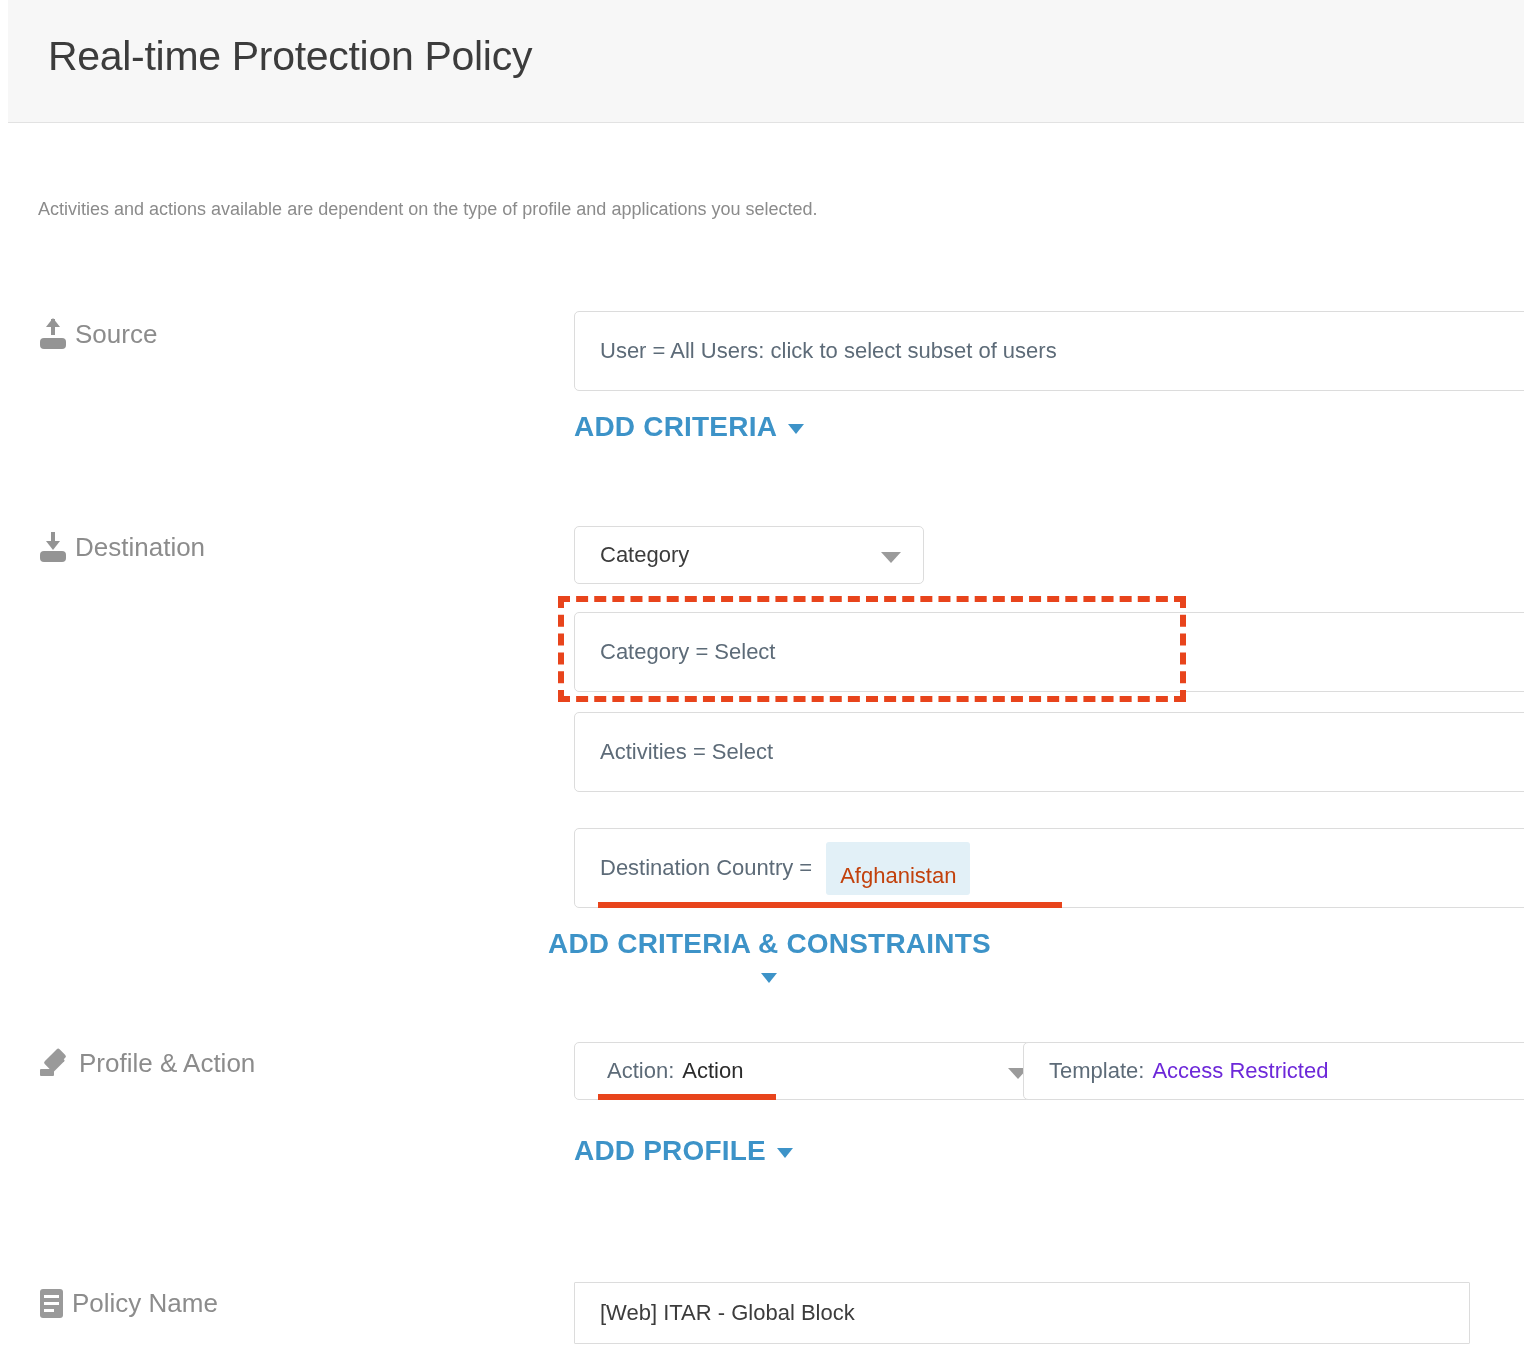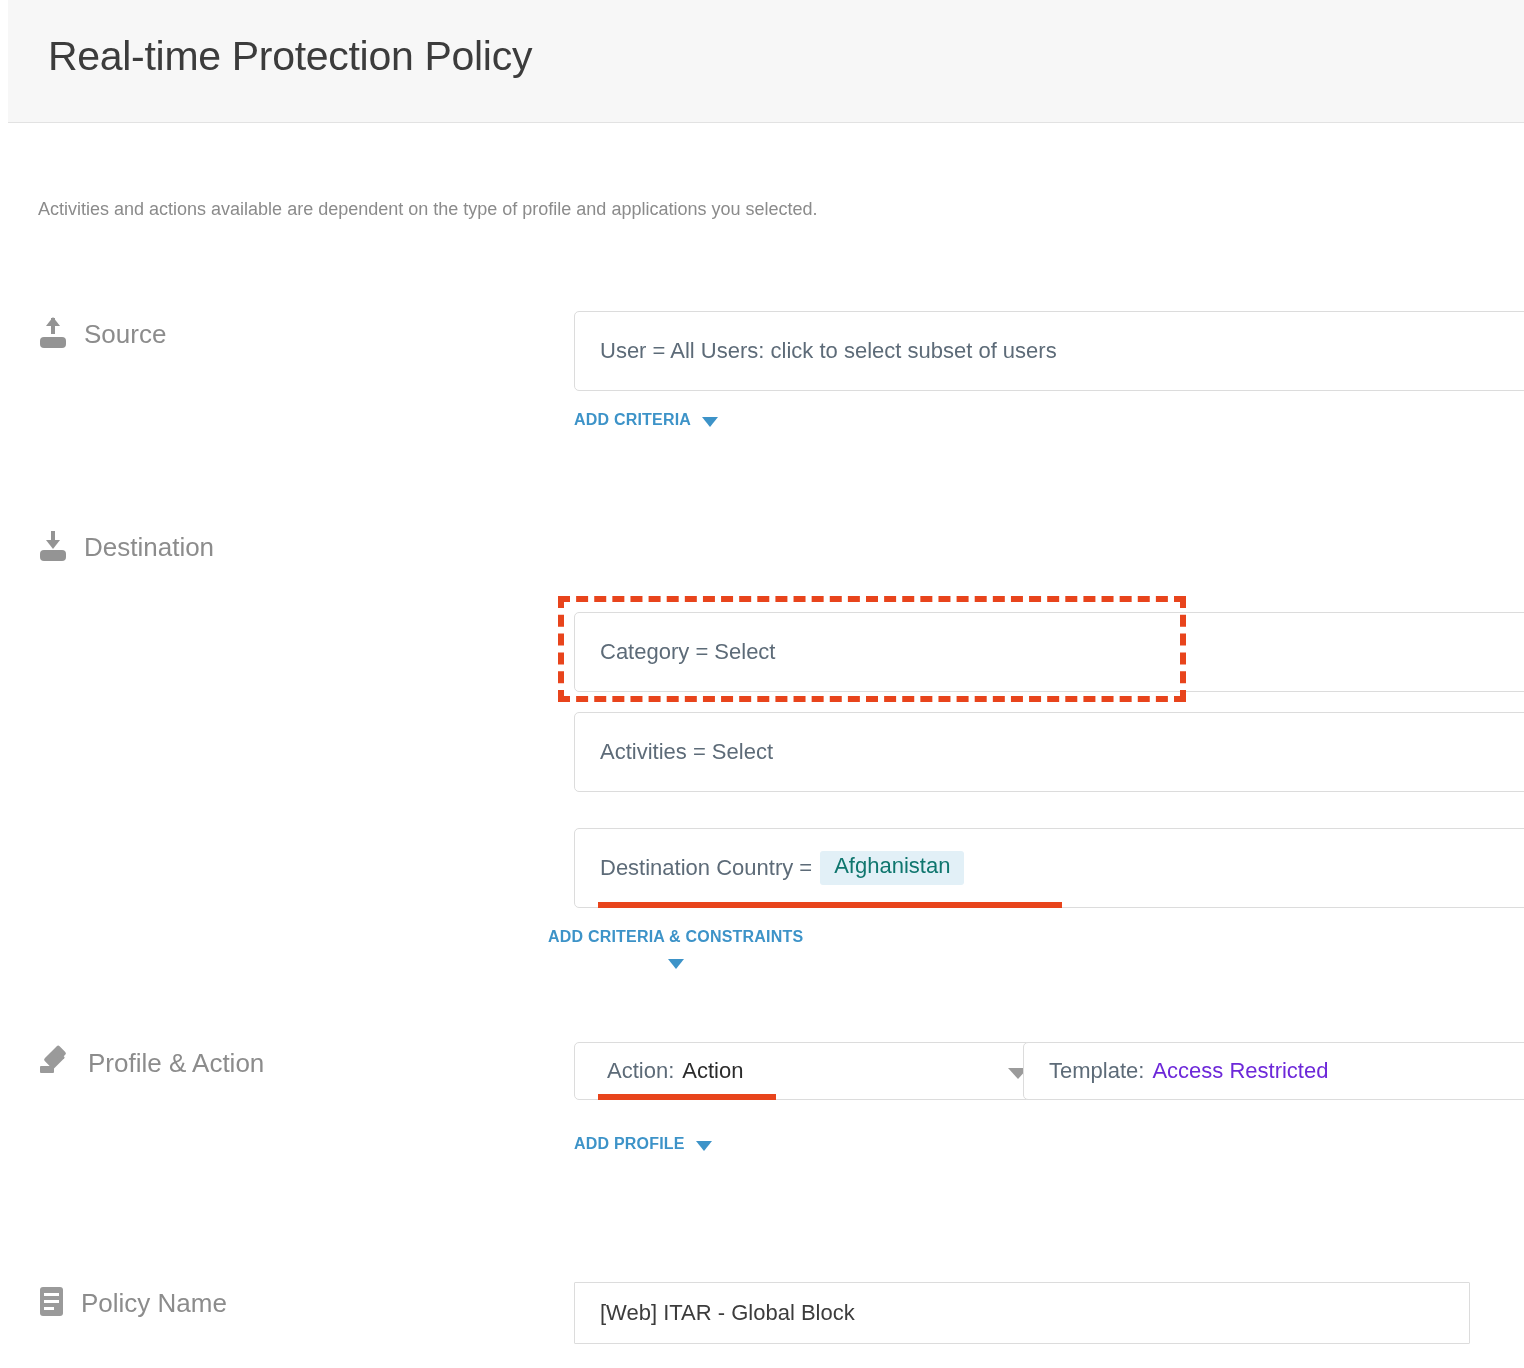--- a/index.html
+++ b/index.html
@@ -25,21 +25,21 @@
   }
 
   
   .desc {
     position: absolute; left: 38px; top: 199px;
     font-size: 18px; color: #8b8b8b; white-space: nowrap;
   }
 
   
   .sec-label {
-    position: absolute; display: flex; align-items: flex-start; gap: 18px;
+    position: absolute; display: flex; align-items: flex-end; gap: 9px;
     font-size: 26px; color: #8c8c8c; white-space: nowrap;
   }
   .sec-label .txt { position: relative; top: 1px; }
   .ico { display: inline-block; flex: none; position: relative; }
 
   
   .ico-upload { width: 26px; height: 30px; }
   .ico-upload .shaft { position: absolute; left: 11px; top: 0; width: 4px; height: 16px; background: #949494; }
   .ico-upload .head {
     position: absolute; left: 6px; top: -1px; width: 0; height: 0;
@@ -90,41 +90,41 @@
     padding-left: 25px;
     font-size: 22px;
     color: #5d6b78;
     white-space: nowrap;
   }
   .field.square { border-radius: 1px; }
   .field.dark { color: #3c3c3c; }
 
   .chip {
     background: #e2f0f7;
-    color: #0f766e;
+    color: #c2410c;
     font-size: 22px;
-    padding: 4px 14px 8px 14px;
+    padding: 23px 14px 8px 14px;
     border-radius: 3px;
-    margin-left: 8px;
+    margin-left: 14px;
     line-height: 1;
   }
 
   .caret {
     position: absolute;
     width: 0; height: 0;
     border-left: 10px solid transparent;
     border-right: 10px solid transparent;
     border-top: 11px solid #9b9b9b;
   }
 
   
   .link {
     position: absolute;
     display: flex; align-items: center; gap: 11px;
-    font-size: 16px; font-weight: 700; letter-spacing: 0.2px;
+    font-size: 28px; font-weight: 700; letter-spacing: 0.2px;
     color: #3d93c8; cursor: pointer; white-space: nowrap;
   }
   .link .tri {
     width: 0; height: 0;
     border-left: 8px solid transparent;
     border-right: 8px solid transparent;
     border-top: 10px solid #3d93c8;
     position: relative; top: 2px;
   }
 
@@ -171,20 +171,24 @@
 
   <div class="sec-label" style="left:40px; top:531px;">
     <span class="ico ico-download">
       <span class="shaft"></span>
         <span class="head"></span>
         <span class="base"></span>
     </span>
     <span class="txt">Destination</span>
   </div>
 
+  <div class="field dark" style="left:574px; top:526px; width:350px; height:58px;">
+    <span>Category</span>
+    <span class="caret" style="right:22px; top:25px;"></span>
+  </div>
 
   <div class="field" style="left:574px; top:612px; width:1010px; height:80px;">
     <span>Category = Select</span>
   </div>
 
   <div class="field" style="left:574px; top:712px; width:1010px; height:80px;">
     <span>Activities = Select</span>
   </div>
 
   <div class="field" style="left:574px; top:828px; width:1010px; height:80px;">

